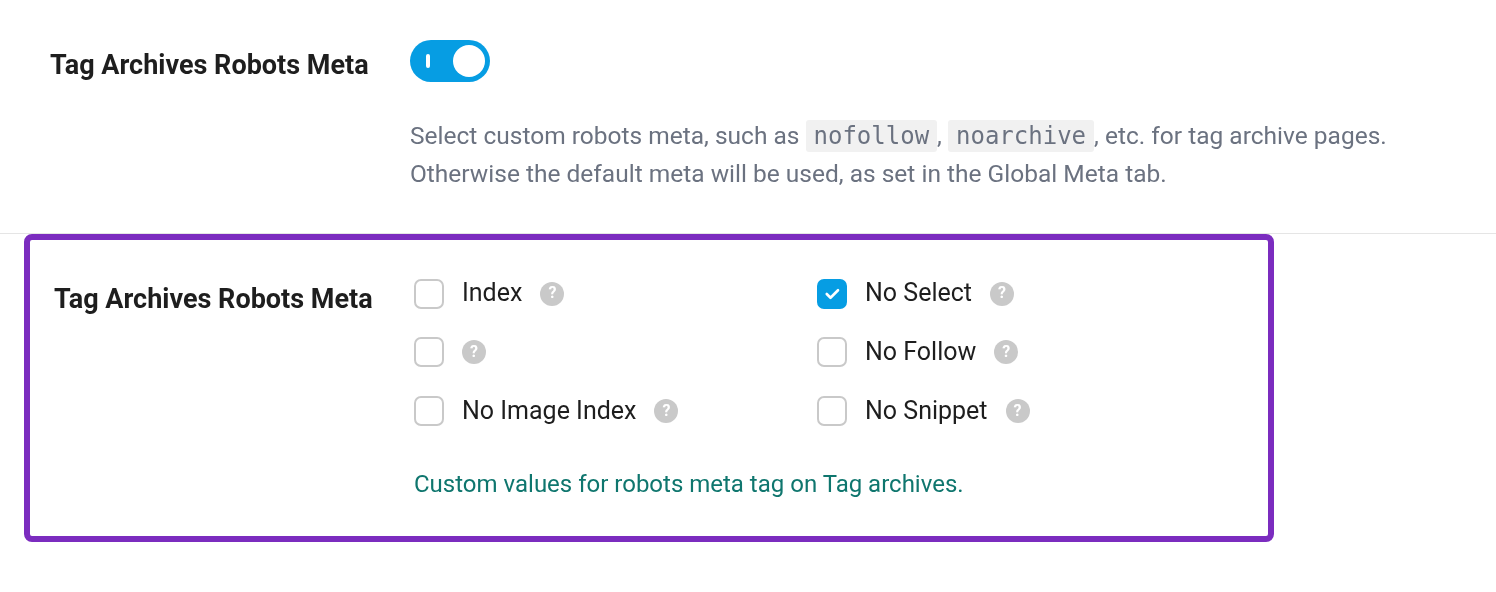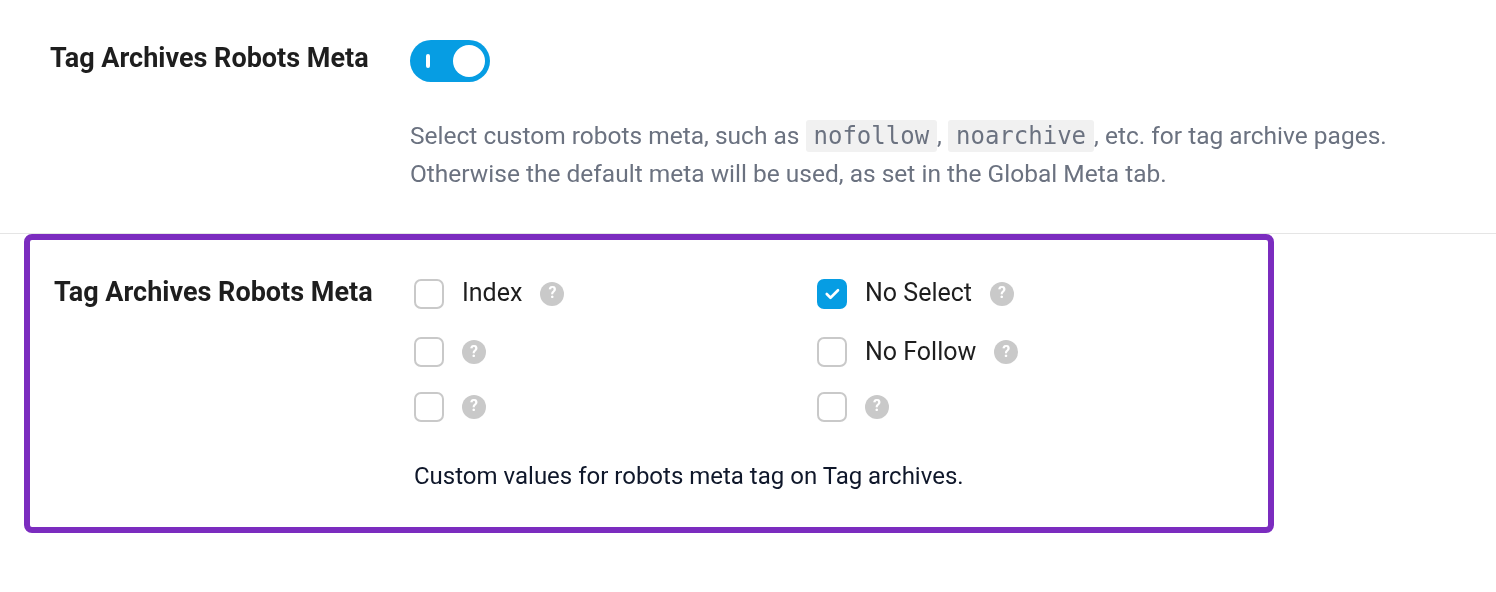--- a/index.html
+++ b/index.html
@@ -19,20 +19,21 @@
     padding: 40px 0 40px 50px;
     border-bottom: 1px solid #e5e5e5;
   }
 
   .section:last-child { border-bottom: none; }
 
   .label-col {
     width: 360px;
     flex: 0 0 360px;
     padding-right: 16px;
+    margin-top: 7px;
   }
 
   .label-col h3 {
     margin: 0;
     font-size: 27px;
     font-weight: 700;
     line-height: 1.35;
     color: #1e1e1e;
   }
 
@@ -144,21 +145,21 @@
     font-size: 16px;
     font-weight: 700;
     display: inline-flex;
     align-items: center;
     justify-content: center;
     cursor: pointer;
     flex: 0 0 24px;
   }
 
   .sub-desc {
-    color: #0f172a;
+    color: #0f766e;
     font-size: 24px;
   }
 </style>
 </head>
 <body>
 
 <div class="section">
   <div class="label-col">
     <h3>Tag Archives Robots Meta</h3>
   </div>
@@ -213,27 +214,29 @@
             
           </span>
           <span>No Follow</span>
           <span class="help-icon">?</span>
         </div>
 
         <div class="cb-row">
           <span class="cb">
             
           </span>
-          <span class="help-icon">?</span>
-        </div>
-
-        <div class="cb-row">
-          <span class="cb">
-            
-          </span>
+          <span>No Image Index</span>
+          <span class="help-icon">?</span>
+        </div>
+
+        <div class="cb-row">
+          <span class="cb">
+            
+          </span>
+          <span>No Snippet</span>
           <span class="help-icon">?</span>
         </div>
 
       </div>
       <div class="sub-desc">Custom values for robots meta tag on Tag archives.</div>
     </div>
   </div>
 </div>
 
 </body></html>

